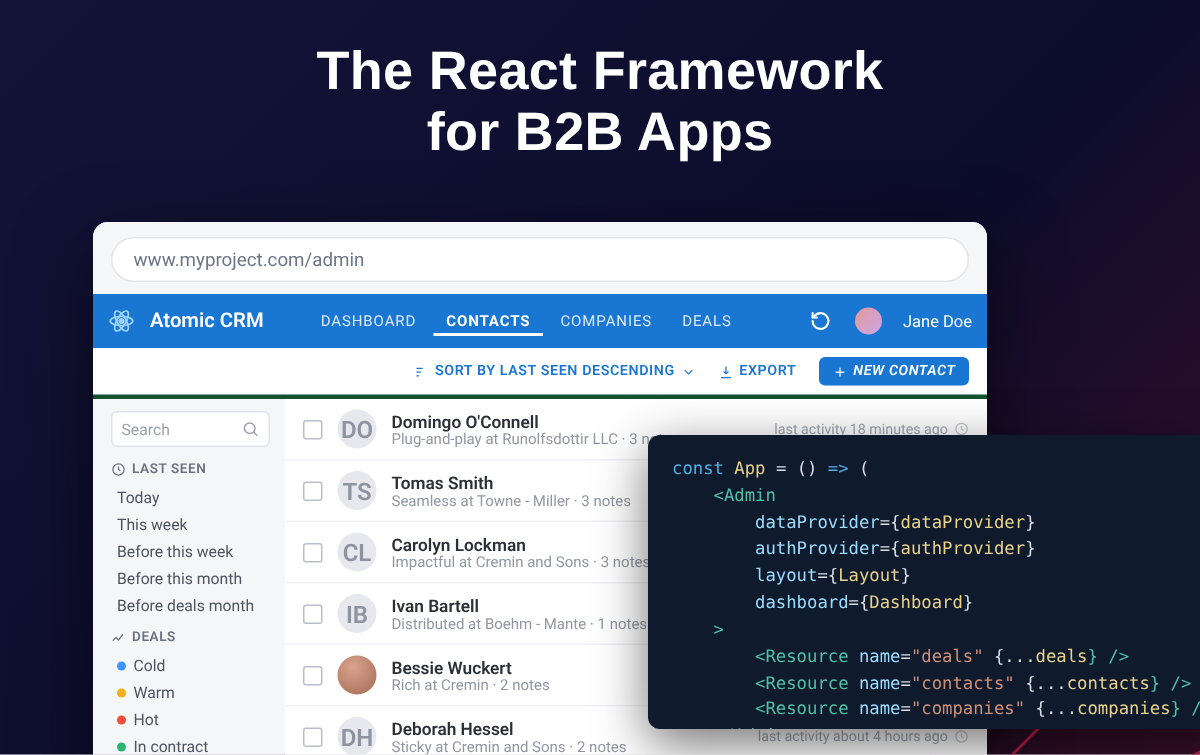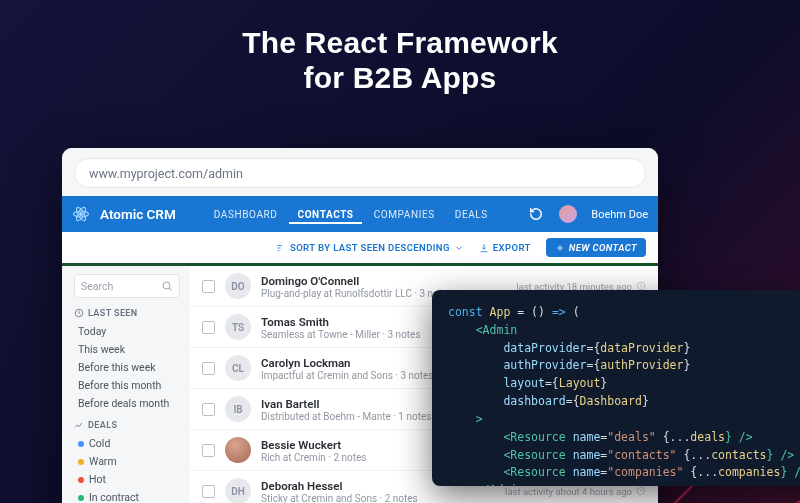--- a/index.html
+++ b/index.html
@@ -2,21 +2,21 @@
 <html><head>
 <meta charset="utf-8">
 <style>
   * { box-sizing: border-box; margin: 0; padding: 0; }
   html, body { width: 800px; height: 503px; overflow: hidden; font-family: -apple-system, BlinkMacSystemFont, "Segoe UI", Roboto, Arial, sans-serif; }
   body { background: linear-gradient(135deg, #131438 0%, #0c0c2b 60%, #3a0f2b 100%); position: relative; }
 
   .hero-title {
     color: #fff;
     font-weight: 800;
-    font-size: 30px;
+    font-size: 36px;
     line-height: 1.15;
     text-align: center;
     letter-spacing: 0.2px;
     padding-top: 26px;
     font-family: "Segoe UI", Arial, sans-serif;
   }
 
   
   .deco { position: absolute; right: -40px; bottom: -40px; width: 260px; height: 260px; pointer-events: none; }
   .deco svg { width: 100%; height: 100%; }
@@ -74,21 +74,21 @@
   .search-box svg{width:12px;height:12px;stroke:#9aa1ad;fill:none;stroke-width:2;}
   .facet-head { display:flex; align-items:center; gap:4px; font-size:9px; letter-spacing:.4px; color:#6a7280; margin:8px 0 4px; font-weight:600;}
   .facet-head svg{width:10px;height:10px;stroke:#6a7280;fill:none;stroke-width:2;}
   .facet-item { padding:2.5px 0 2.5px 4px; color:#4c5560; cursor:pointer;}
   .dot { display:inline-block;width:6px;height:6px;border-radius:50%; margin-right:5px; vertical-align:middle;}
   .dot.cold{background:#3f94ff;} .dot.warm{background:#f2b01e;} .dot.hot{background:#ef4e3a;} .dot.inc{background:#2bb673;}
 
   .list { flex:1; background:#fff; overflow:hidden;}
   .row { display:flex; align-items:center; gap:10px; padding:7px 12px; border-bottom:1px solid #f0f1f4;}
   .chk { width:13px;height:13px;border:1.5px solid #b9bec8;border-radius:2px; flex:0 0 auto;}
-  .avc { width:26px;height:26px;border-radius:50%; background:#e6e8ed; color:#8d93a0; font-size:10px; font-weight:600; display:flex;align-items:center;justify-content:center; flex:0 0 auto;}
+  .avc { width:26px;height:26px;border-radius:50%; background:#e6e8ed; color:#8d93a0; font-size:16px; font-weight:600; display:flex;align-items:center;justify-content:center; flex:0 0 auto;}
   .avc.img1{ background:radial-gradient(circle at 40% 30%, #d9a38d, #a46b56);}
   .row-main{ flex:1; min-width:0;}
   .row-name{ font-size:11.5px; font-weight:600; color:#2b2f36;}
   .row-sub{ font-size:10px; color:#9097a3; white-space:nowrap; overflow:hidden; text-overflow:ellipsis;}
   .row-meta{ font-size:9.5px; color:#9ea5b1; display:flex; align-items:center; gap:4px;}
   .row-meta svg{width:10px;height:10px;stroke:#c1c6cf;fill:none;stroke-width:2;}
 
   
   .code-card {
     position:absolute;
@@ -149,21 +149,21 @@
       <div class="nav-item">DEALS</div>
     </div>
     <span class="spacer"></span>
     <span class="refresh-icon">
       <svg viewBox="0 0 24 24" fill="none" stroke-width="2.4" stroke-linecap="round">
           <path d="M3 12a9 9 0 1 0 3-6.7L3 8"></path>
           <path d="M3 3v5h5"></path>
         </svg>
     </span>
     <span class="avatar"></span>
-    <span class="user-name">Boehm Doe</span>
+    <span class="user-name">Jane Doe</span>
   </div>
 
   <div class="toolbar">
     <div class="tool">
       <svg viewBox="0 0 24 24">
           <path d="M4 6h10M4 12h7M4 18h4"></path>
         </svg>
       <span>SORT BY LAST SEEN DESCENDING</span>
       <svg viewBox="0 0 24 24">
           <path d="M6 9l6 6 6-6"></path>

